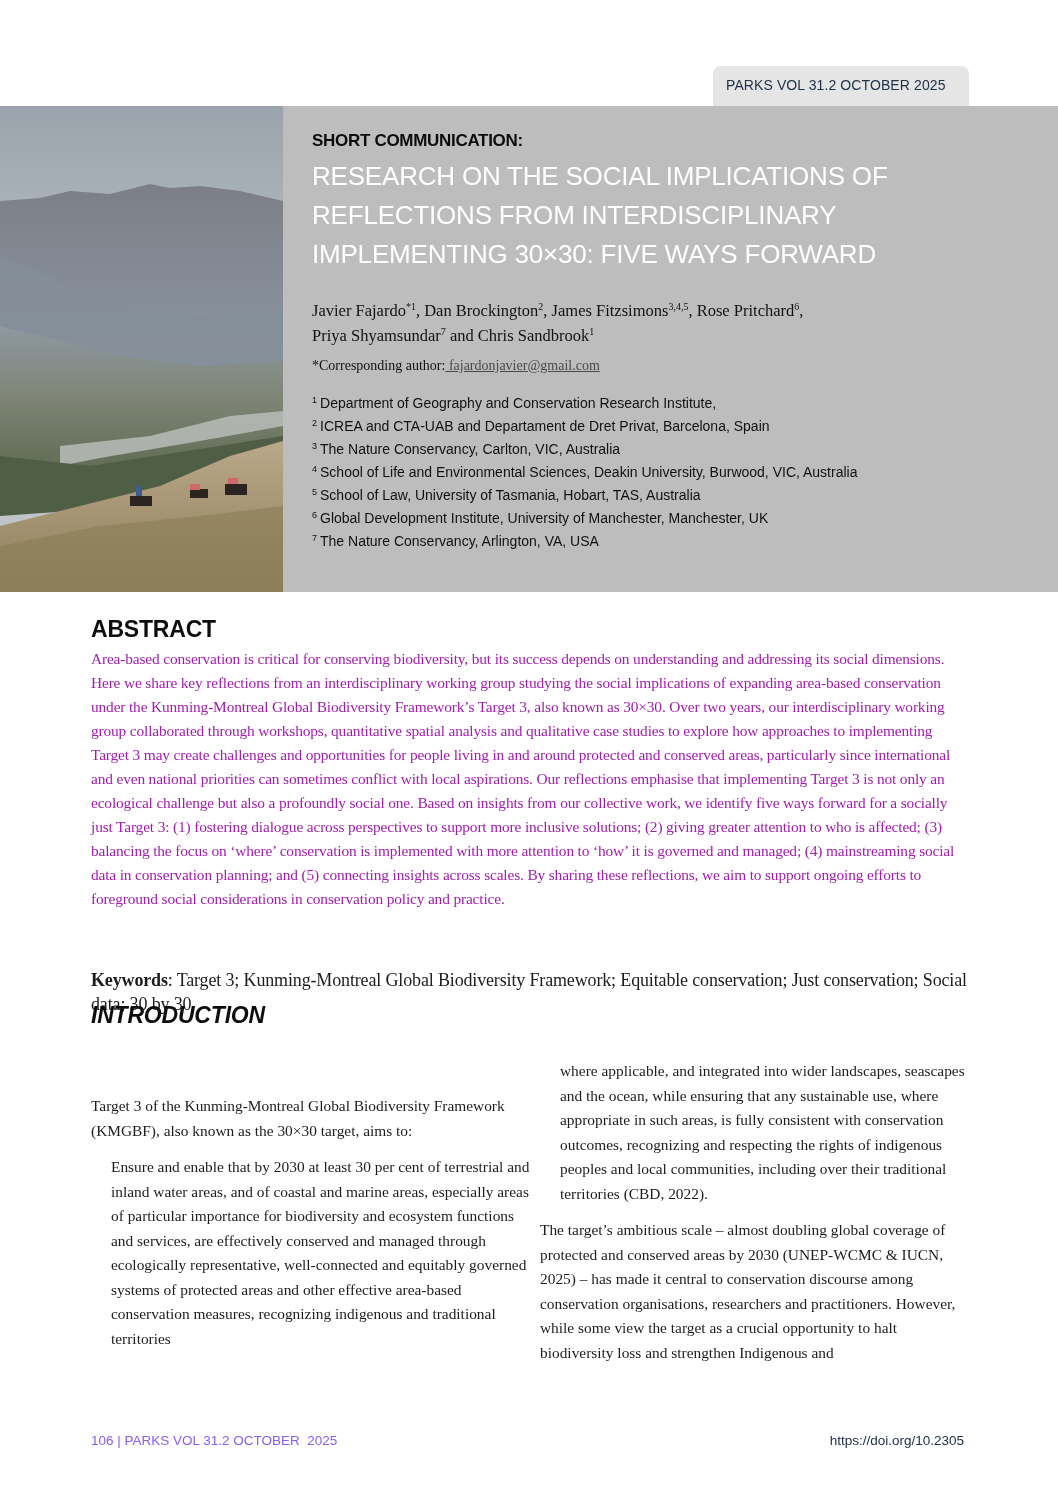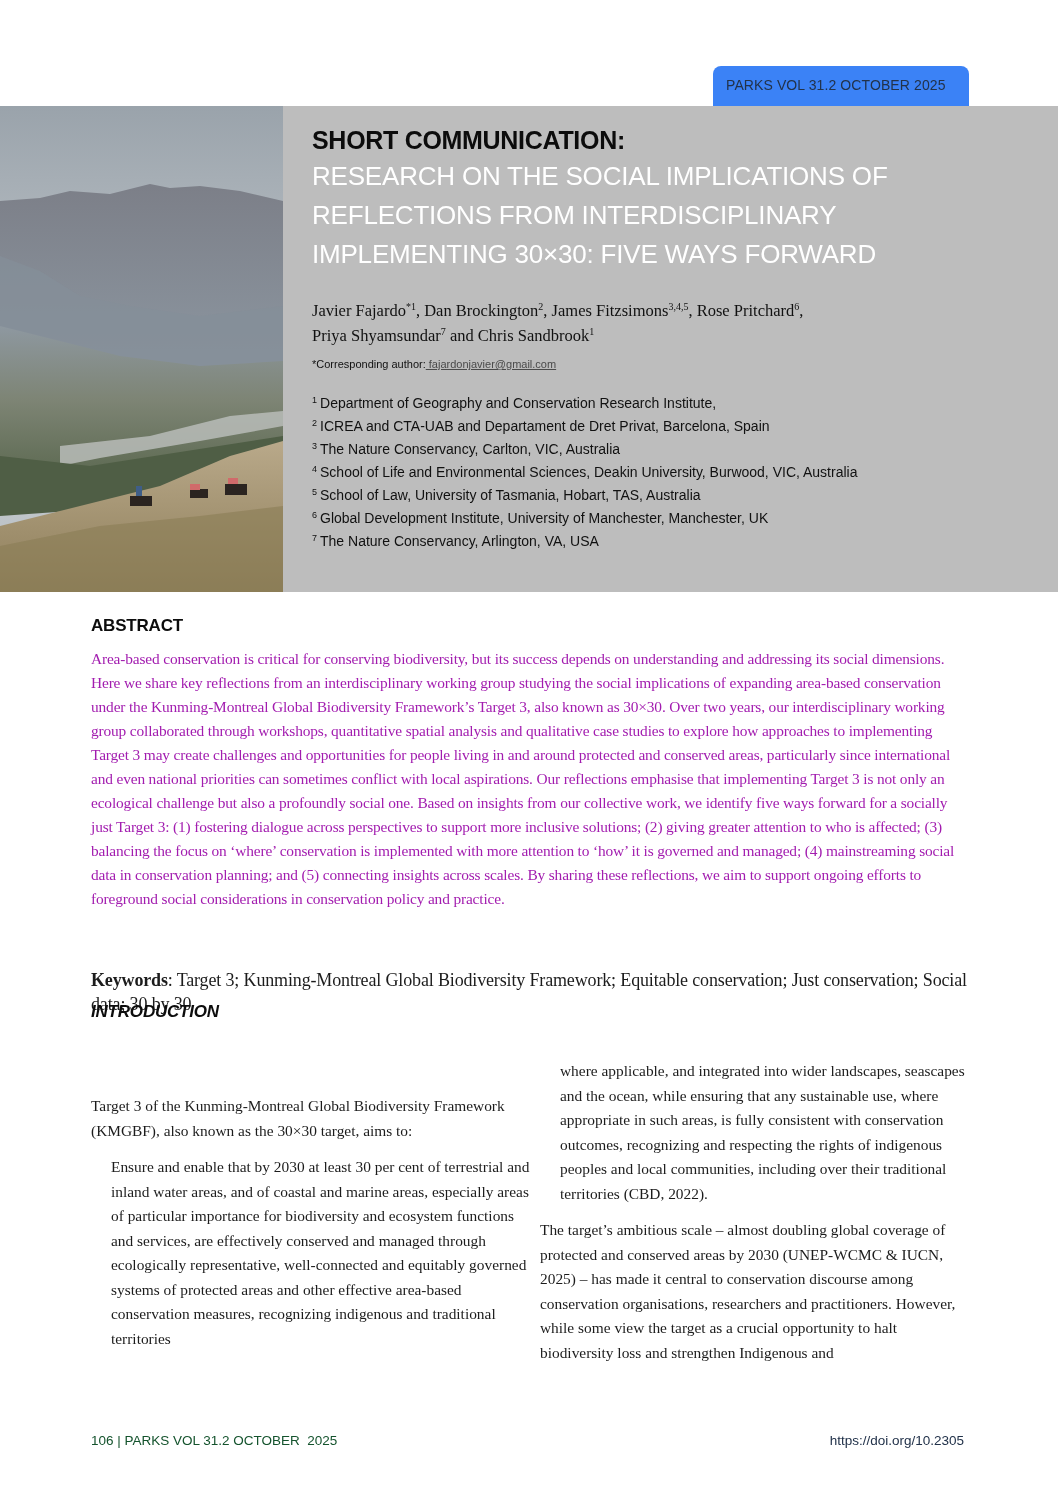--- a/index.html
+++ b/index.html
@@ -1,58 +1,58 @@
 <!DOCTYPE html>
 <html><head>
 <meta charset="utf-8">
 <style>
   * { box-sizing: border-box; margin: 0; padding: 0; }
   html, body { width: 1058px; height: 1497px; background: #ffffff; overflow: hidden; }
   body { position: relative; font-family: "Liberation Serif", serif; color: #1a1a1a; }
 
   .journal-tab {
     position: absolute; left: 713px; top: 66px; width: 256px; height: 42px;
-    background: #3b82f6; border-radius: 8px 8px 0 0;
+    background: #e5e5e5; border-radius: 8px 8px 0 0;
     font-family: "Liberation Sans", sans-serif; font-size: 14px; color: #22324a;
     padding: 11px 0 0 13px; letter-spacing: 0.1px;
   }
 
   .hero { position: absolute; left: 0; top: 106px; width: 1058px; height: 486px; background: #bdbdbd; }
 
   .photo { position: absolute; left: 0; top: 0; width: 283px; height: 486px; overflow: hidden; }
   .photo svg { display: block; }
 
   .hero-text { position: absolute; left: 312px; top: 18px; width: 720px; font-family: "Liberation Sans", sans-serif; }
-  .kicker { font-size: 25px; font-weight: bold; color: #0c0c0c; line-height: 33px; letter-spacing: -0.3px; }
+  .kicker { font-size: 17px; font-weight: bold; color: #0c0c0c; line-height: 33px; letter-spacing: -0.3px; }
   .title-line { font-size: 26px; color: #ffffff; line-height: 39px; letter-spacing: -0.2px; }
 
   .authors { position: absolute; left: 312px; top: 192px; width: 700px; font-family: Liberation Serif, serif; font-size: 16.5px; line-height: 25px; color: #111; }
   .authors sup { font-size: 10px; vertical-align: 6px; line-height: 0; }
 
-  .corresp { position: absolute; left: 312px; top: 252px; font-family: Liberation Sans, sans-serif; font-size: 11px; color: #111; }
+  .corresp { position: absolute; left: 312px; top: 252px; font-family: Liberation Serif, serif; font-size: 14px; color: #111; }
   .corresp .email { color: #4a4a4a; text-decoration: underline; }
 
   .affils { position: absolute; left: 312px; top: 286px; width: 700px; font-family: "Liberation Sans", sans-serif; font-size: 14px; color: #111; line-height: 23px; }
   .affils sup { font-size: 9px; vertical-align: 5px; line-height: 0; margin-right: 3px; }
   .affil-indent { padding-left: 6px; }
 
-  .heading { position: absolute; font-family: "Liberation Sans", sans-serif; font-weight: bold; font-size: 17px; color: #0d0d0d; letter-spacing: -0.2px; }
+  .heading { position: absolute; font-family: "Liberation Sans", sans-serif; font-weight: bold; font-size: 23px; color: #0d0d0d; letter-spacing: -0.2px; }
 
   .abstract { position: absolute; left: 91px; top: 647px; width: 880px; font-size: 15.4px; line-height: 24px; color: #a21caf; letter-spacing: -0.15px; }
   .keywords { position: absolute; left: 91px; top: 968px; width: 880px; font-size: 18px; line-height: 24px; color: #1c1c1c; letter-spacing: -0.15px; }
   .keywords b { font-weight: bold; }
 
   .col { position: absolute; font-size: 15.4px; line-height: 24.5px; color: #1c1c1c; margin-top: 12px; }
   .col p { margin-bottom: 12px; }
   .col-left { left: 91px; top: 1082px; width: 440px; }
   .col-right { left: 540px; top: 1047px; width: 430px; }
   .quote { padding-left: 20px; }
   .quote-cont { padding-left: 20px; }
 
-  .footer-left { position: absolute; left: 91px; top: 1433px; font-family: "Liberation Sans", sans-serif; font-size: 13.5px; color: #14532d; }
+  .footer-left { position: absolute; left: 91px; top: 1433px; font-family: "Liberation Sans", sans-serif; font-size: 13.5px; color: #8b5cf6; }
   .footer-right { position: absolute; right: 94px; top: 1433px; font-family: "Liberation Sans", sans-serif; font-size: 13.5px; color: #22324a; }
 </style>
 </head>
 <body>
 
 <div class="journal-tab">PARKS VOL 31.2 OCTOBER 2025</div>
 
 <section class="hero">
   <div class="photo">
     <svg width="283" height="486" viewBox="0 0 283 486">

